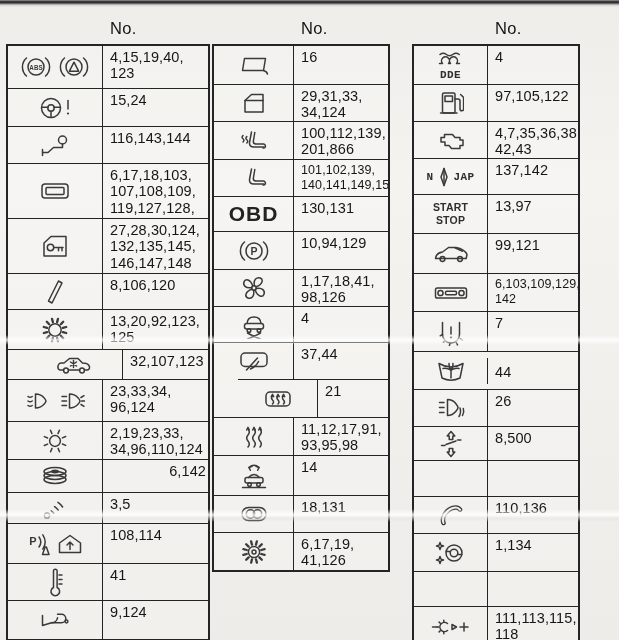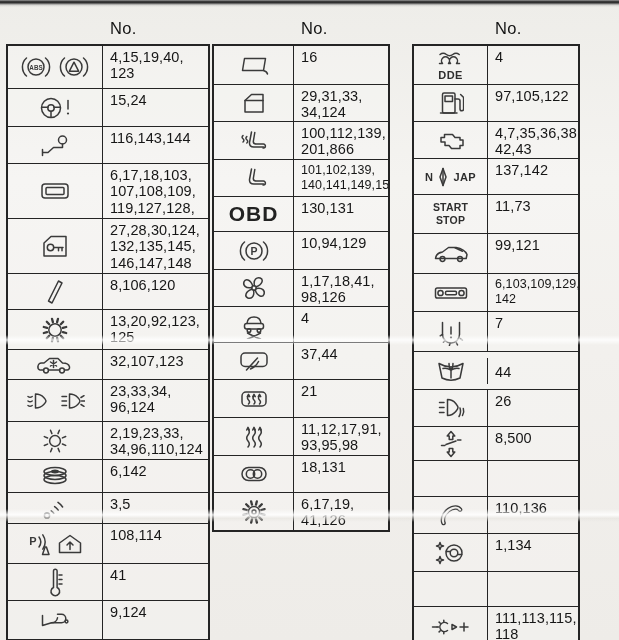--- a/index.html
+++ b/index.html
@@ -18,21 +18,21 @@
   .tbl{border:2px solid #242424;background:rgba(252,252,250,.25);}
   .row{display:flex;box-sizing:border-box;border-top:1.7px solid #242424;}
   .row:first-child{border-top:none;}
   .cell-icon{display:flex;align-items:center;justify-content:center;gap:4px;
     border-right:1.7px solid #242424;flex:0 0 auto;box-sizing:border-box;color:#3a3a3a;}
   .cell-icon.stack{flex-direction:column;gap:1px;}
   .cell-icon .icon{line-height:0;display:block;}
   .cell-num{flex:1;padding:3px 2px 0 7px;font-size:14.5px;line-height:1.13;
     white-space:pre-line;letter-spacing:.1px;color:#161616;overflow:hidden;}
   .cell-num.small{font-size:12.5px;line-height:1.2;}
-  .icon-label{font-size:11px;font-weight:700;letter-spacing:.4px;color:#2e2e2e;}
+  .icon-label{font-size:11px;font-weight:700;letter-spacing:.4px;color:#2e2e2e;font-family:Liberation Mono, monospace;}
   .txt-obd{font-size:21px;font-weight:700;letter-spacing:1px;color:#222;}
   .txt-startstop{font-size:10.5px;font-weight:700;white-space:pre-line;text-align:center;line-height:1.25;letter-spacing:.2px;color:#2e2e2e;}
 </style>
 </head>
 <body>
 
 <div class="page">
   <div class="scan-edge"></div>
 
   <div class="tbl-group" id="group-0" style="left: 6px; width: 204px;">
@@ -112,21 +112,21 @@
         <div class="row" style="height: 40px;">
           <div class="cell-icon" style="width: 95px;">
             <span class="icon"><svg width="30" height="30" viewBox="0 0 30 30" fill="none" stroke="#3a3a3a" stroke-width="1.5" stroke-linecap="round" stroke-linejoin="round">
                 <circle cx="15" cy="15" r="6.2"></circle>
                 <path stroke-width="2.3" d="M22.9,17.1 L26.2,18.0 M20.8,20.8 L23.2,23.2 M17.1,22.9 L18.0,26.2 M12.9,22.9 L12.0,26.2 M9.2,20.8 L6.8,23.2 M7.1,17.1 L3.8,18.0 M7.1,12.9 L3.8,12.0 M9.2,9.2 L6.8,6.8 M12.9,7.1 L12.0,3.8 M17.1,7.1 L18.0,3.8 M20.8,9.2 L23.2,6.8 M22.9,12.9 L26.2,12.0 "></path>
               </svg></span>
           </div>
           <div class="cell-num">13,20,92,123,
 125</div>
         </div>
-        <div class="row" style="height: 30px;">
+        <div class="row" style="height: 30px; padding-left: 20px;">
           <div class="cell-icon" style="width: 95px;">
             <span class="icon"><svg width="38" height="22" viewBox="0 0 38 22" fill="none" stroke="#3a3a3a" stroke-width="1.5" stroke-linecap="round" stroke-linejoin="round">
                 <path d="M5,16 h2.6 M12.6,16 h11 M28.6,16 h2.6 a2.5,2.5 0 0 0 2.3,-3 c-0.5,-3 -3.5,-4 -7,-4 l-4.5,-4.5 h-8.5 l-5.5,4.5 h-2.5 a3.5,3.5 0 0 0 -3.5,3.5 a3,3 0 0 0 2,3.5"></path>
                 <circle cx="10" cy="16.5" r="2.4"></circle>
                 <circle cx="26" cy="16.5" r="2.4"></circle>
                 <path d="M17.5,6.5 v7 M14.5,8 l6,4 M20.5,8 l-6,4"></path>
               </svg></span>
           </div>
           <div class="cell-num">32,107,123</div>
         </div>
@@ -148,21 +148,21 @@
         <div class="row" style="height: 38px;">
           <div class="cell-icon" style="width: 95px;">
             <span class="icon"><svg width="28" height="28" viewBox="0 0 28 28" fill="none" stroke="#3a3a3a" stroke-width="1.5" stroke-linecap="round" stroke-linejoin="round">
                 <circle cx="14" cy="14" r="5.4"></circle>
                 <path d="M21.4,17.0 L24.7,18.4 M17.1,21.4 L18.5,24.7 M11.0,21.4 L9.6,24.7 M6.6,17.1 L3.3,18.5 M6.6,11.0 L3.3,9.6 M10.9,6.6 L9.5,3.3 M17.0,6.6 L18.4,3.3 M21.4,10.9 L24.7,9.5 "></path>
               </svg></span>
           </div>
           <div class="cell-num">2,19,23,33,
 34,96,110,124</div>
         </div>
-        <div class="row" style="height: 33px;">
+        <div class="row" style="height: 33px; text-align: right;">
           <div class="cell-icon" style="width: 95px;">
             <span class="icon"><svg width="32" height="24" viewBox="0 0 32 24" fill="none" stroke="#3a3a3a" stroke-width="1.5" stroke-linecap="round" stroke-linejoin="round">
                 <ellipse cx="16" cy="15.5" rx="11" ry="4"></ellipse>
                 <ellipse cx="16" cy="11.5" rx="11" ry="4"></ellipse>
                 <ellipse cx="16" cy="7.5" rx="11" ry="4"></ellipse>
                 <ellipse cx="16" cy="7.5" rx="3.2" ry="1.2"></ellipse>
               </svg></span>
           </div>
           <div class="cell-num">6,142</div>
         </div>
@@ -306,39 +306,53 @@
         <div class="row" style="height: 37px;">
           <div class="cell-icon" style="width: 80px;">
             <span class="icon"><svg width="32" height="24" viewBox="0 0 32 24" fill="none" stroke="#3a3a3a" stroke-width="1.5" stroke-linecap="round" stroke-linejoin="round">
                 <rect x="3" y="4" width="26" height="13.5" rx="4"></rect>
                 <path d="M8.5,21 L19.5,9"></path>
                 <path d="M12.5,20 a15,15 0 0 0 8,-7.5"></path>
               </svg></span>
           </div>
           <div class="cell-num">37,44</div>
         </div>
-        <div class="row" style="height: 38px;">
+        <div class="row" style="height: 38px; margin-left: 24px;">
           <div class="cell-icon" style="width: 80px;">
             <span class="icon"><svg width="32" height="26" viewBox="0 0 32 26" fill="none" stroke="#3a3a3a" stroke-width="1.5" stroke-linecap="round" stroke-linejoin="round">
                 <rect x="4" y="6" width="24" height="14" rx="4"></rect>
                 <path d="M10.5,18 q2,-2 0,-4 t0,-4 M16,18 q2,-2 0,-4 t0,-4 M21.5,18 q2,-2 0,-4 t0,-4"></path>
                 <path d="M9.3,10.6 l1.2,-2.2 1.2,2.2 M14.8,10.6 l1.2,-2.2 1.2,2.2 M20.3,10.6 l1.2,-2.2 1.2,2.2"></path>
               </svg></span>
           </div>
           <div class="cell-num">21</div>
         </div>
         <div class="row" style="height: 38px;">
           <div class="cell-icon" style="width: 80px;">
             <span class="icon"><svg width="24" height="28" viewBox="0 0 24 28" fill="none" stroke="#3a3a3a" stroke-width="1.5" stroke-linecap="round" stroke-linejoin="round">
                 <path d="M6,24 q2.6,-3 0,-6 t0,-6 t0,-6 M12,24 q2.6,-3 0,-6 t0,-6 t0,-6 M18,24 q2.6,-3 0,-6 t0,-6 t0,-6"></path>
                 <path d="M4.7,7 L6,4.4 L7.3,7 M10.7,7 L12,4.4 L13.3,7 M16.7,7 L18,4.4 L19.3,7"></path>
               </svg></span>
           </div>
           <div class="cell-num">11,12,17,91,
 93,95,98</div>
+        </div>
+        <div class="row" style="height: 40px;">
+          <div class="cell-icon" style="width: 80px;">
+            <span class="icon"><svg width="32" height="30" viewBox="0 0 32 30" fill="none" stroke="#3a3a3a" stroke-width="1.5" stroke-linecap="round" stroke-linejoin="round">
+                <path d="M11,6.5 q5,-4.5 10,0"></path>
+                <path d="M11,6.5 l3,-1.2 M11,6.5 l1.3,2.8 M21,6.5 l-3,-1.2 M21,6.5 l-1.3,2.8"></path>
+                <path d="M10.5,16.5 q5.5,-6 11,0"></path>
+                <rect x="7" y="16.5" width="18" height="5.5" rx="2"></rect>
+                <circle cx="11.5" cy="23.5" r="1.8"></circle>
+                <circle cx="20.5" cy="23.5" r="1.8"></circle>
+                <path d="M4.5,26.5 h23"></path>
+              </svg></span>
+          </div>
+          <div class="cell-num">14</div>
         </div>
         <div class="row" style="height: 37px;">
           <div class="cell-icon" style="width: 80px;">
             <span class="icon"><svg width="32" height="20" viewBox="0 0 32 20" fill="none" stroke="#3a3a3a" stroke-width="1.5" stroke-linecap="round" stroke-linejoin="round">
                 <rect x="4" y="3.5" width="24" height="13" rx="6.5"></rect>
                 <circle cx="12.5" cy="10" r="4.2"></circle>
                 <circle cx="19.5" cy="10" r="4.2"></circle>
               </svg></span>
           </div>
           <div class="cell-num">18,131</div>
@@ -398,21 +412,21 @@
               </svg></span>
             <span class="icon-label">JAP</span>
           </div>
           <div class="cell-num">137,142</div>
         </div>
         <div class="row" style="height: 39px;">
           <div class="cell-icon" style="width: 74px;">
             <span class="txt-startstop">START
 STOP</span>
           </div>
-          <div class="cell-num">11,73</div>
+          <div class="cell-num">13,97</div>
         </div>
         <div class="row" style="height: 40px;">
           <div class="cell-icon" style="width: 74px;">
             <span class="icon"><svg width="38" height="20" viewBox="0 0 38 20" fill="none" stroke="#3a3a3a" stroke-width="1.5" stroke-linecap="round" stroke-linejoin="round">
                 <path d="M3.5,14.5 q0.5,-5.5 7,-6.5 l6,-4.5 h7.5 q8.5,1.5 11,7 l-0.8,4 H4.5 Z"></path>
                 <circle cx="10.5" cy="15" r="2.4"></circle>
                 <circle cx="28" cy="15" r="2.4"></circle>
                 <path d="M23,3.8 l7.5,3.5"></path>
               </svg></span>
           </div>

